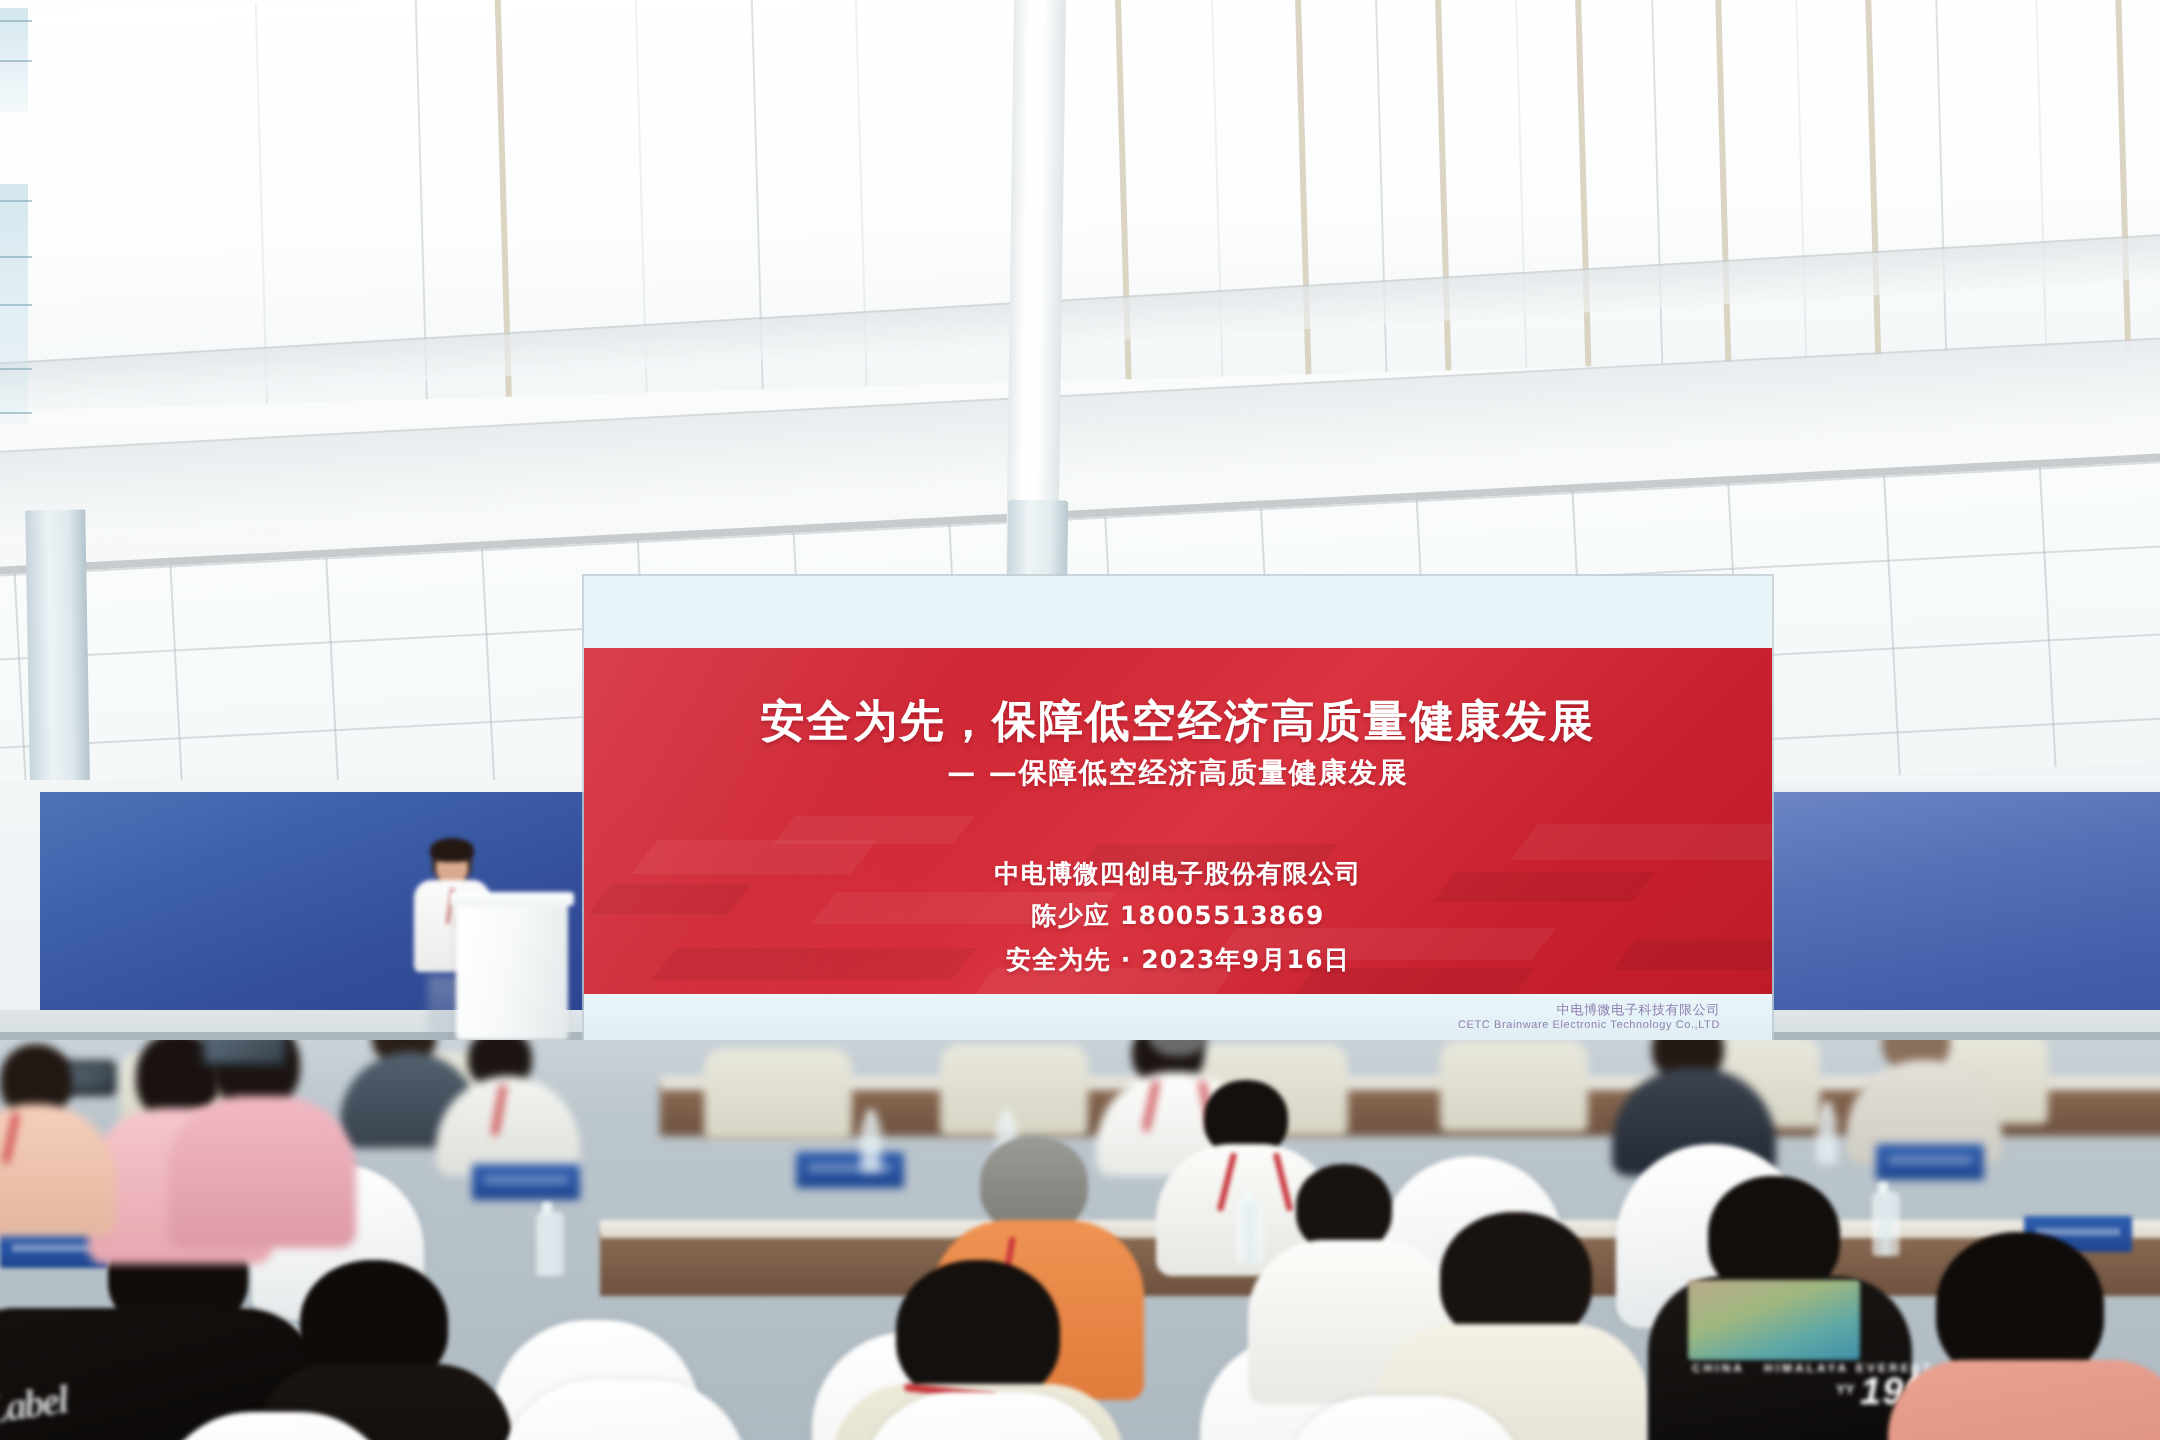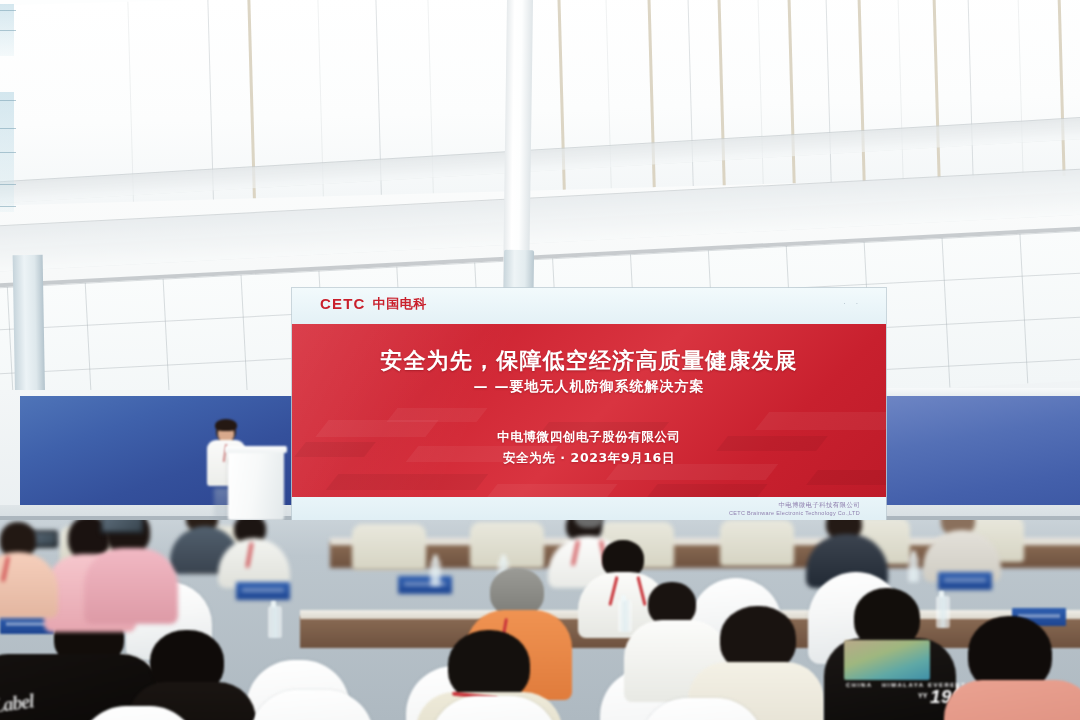--- a/index.html
+++ b/index.html
@@ -419,46 +419,40 @@
     <div class="sp-lanyard"></div>
     <div class="sp-arm"></div>
   </div>
   <div class="podium-shadow blur2"></div>
   <div class="podium blur">
     <div class="podium-top"></div>
   </div>
 
   <div class="screen">
 
-    <div class="screen-header">
-      <div class="cetc-logo">
-        <span class="cetc-mark">CETC</span>
-        <span class="cetc-cn">中国电科</span>
-      </div>
-      <div class="hdr-marks">· ·</div>
-    </div>
 
     <div class="red-band">
       <div class="shard" style="left:30px;  top:96px; width:110px; height:17px;"></div>
       <div class="shard d" style="left:8px;  top:118px; width:70px;  height:15px;"></div>
       <div class="shard" style="left:120px; top:122px; width:140px; height:16px;"></div>
       <div class="shard d" style="left:250px; top:98px;  width:120px; height:18px;"></div>
       <div class="shard" style="left:320px; top:140px; width:160px; height:16px;"></div>
       <div class="shard d" style="left:430px; top:112px; width:100px; height:15px;"></div>
       <div class="shard" style="left:470px; top:88px;  width:130px; height:18px;"></div>
       <div class="shard d" style="left:40px;  top:150px; width:150px; height:16px;"></div>
       <div class="shard" style="left:200px; top:160px; width:120px; height:14px;"></div>
       <div class="shard d" style="left:360px; top:160px; width:110px; height:14px;"></div>
       <div class="shard" style="left:100px; top:84px;  width:90px;  height:14px;"></div>
       <div class="shard d" style="left:520px; top:146px; width:80px;  height:15px;"></div>
 
       <div class="slide-title">安全为先，保障低空经济高质量健康发展</div>
-      <div class="slide-subtitle">— —要地无人机防御系统解决方案</div>
+      <div class="slide-subtitle">— —保障低空经济高质量健康发展</div>
       <div class="slide-info">
         <span class="ln">中电博微四创电子股份有限公司</span>
+        <span class="ln">陈少应 18005513869</span>
         <span class="ln">安全为先 · 2023年9月16日</span>
       </div>
     </div>
 
     <div class="screen-footer">
       <div class="footer-cn">中电博微电子科技有限公司</div>
       <div class="footer-en">CETC  Brainware Electronic Technology Co.,LTD</div>
     </div>
   </div>
 

